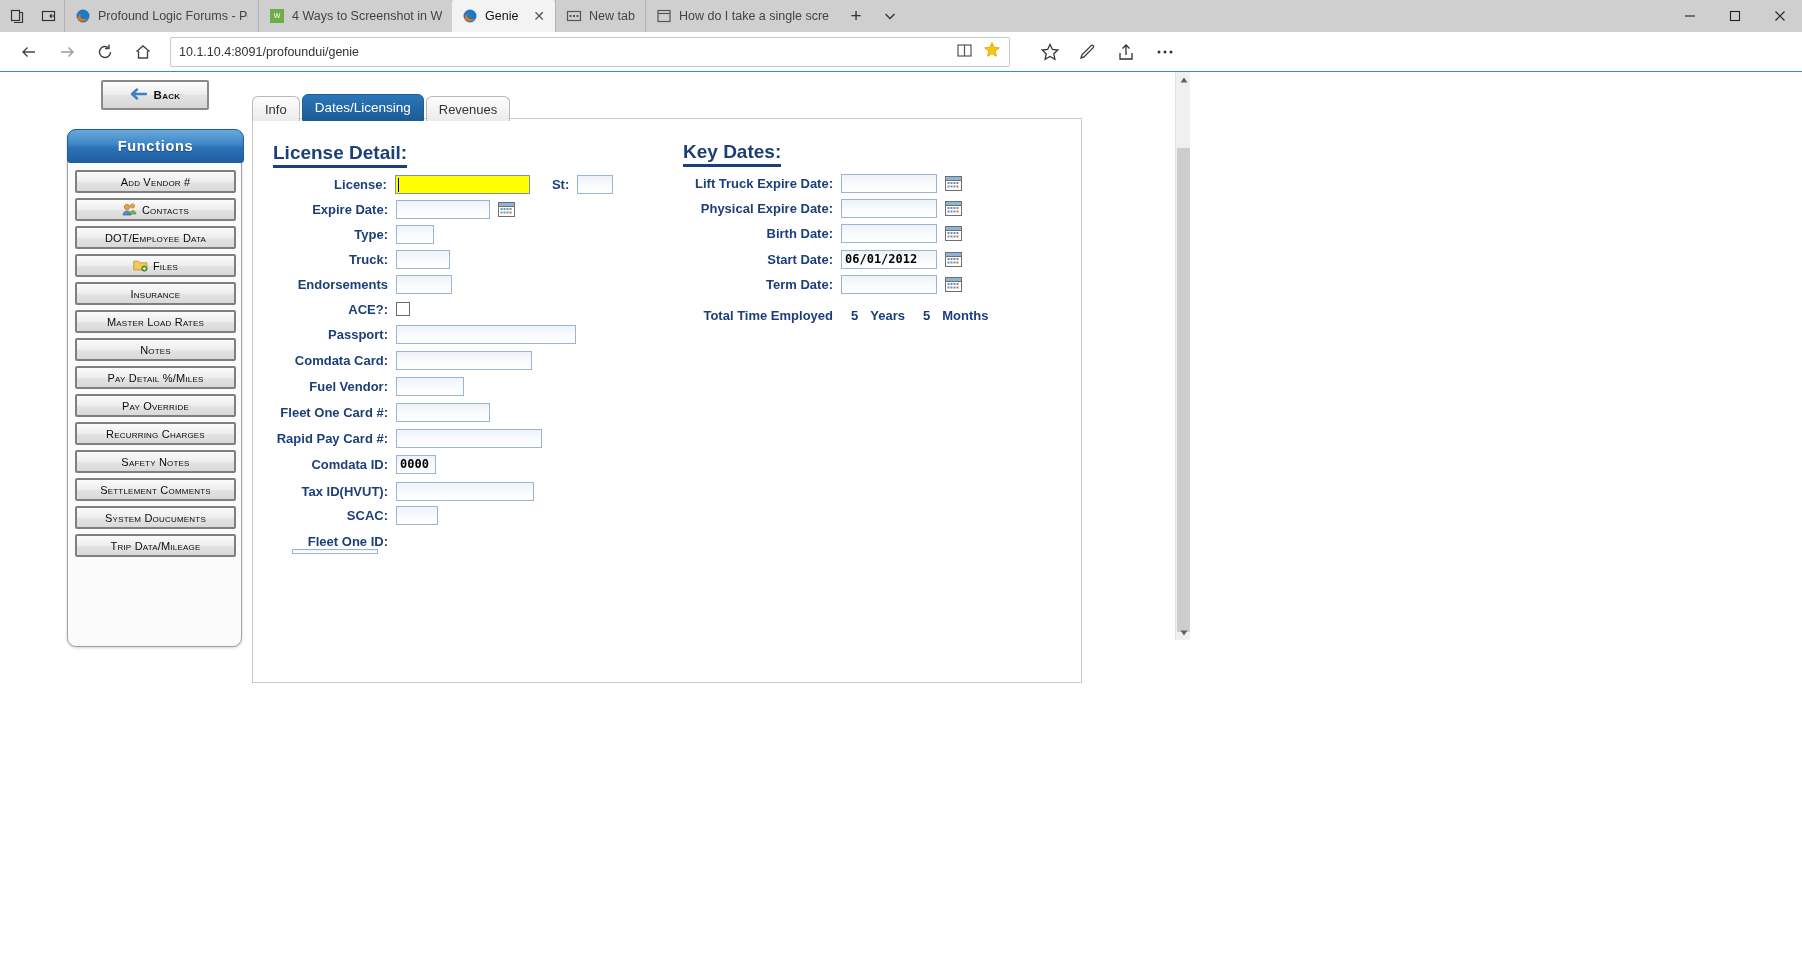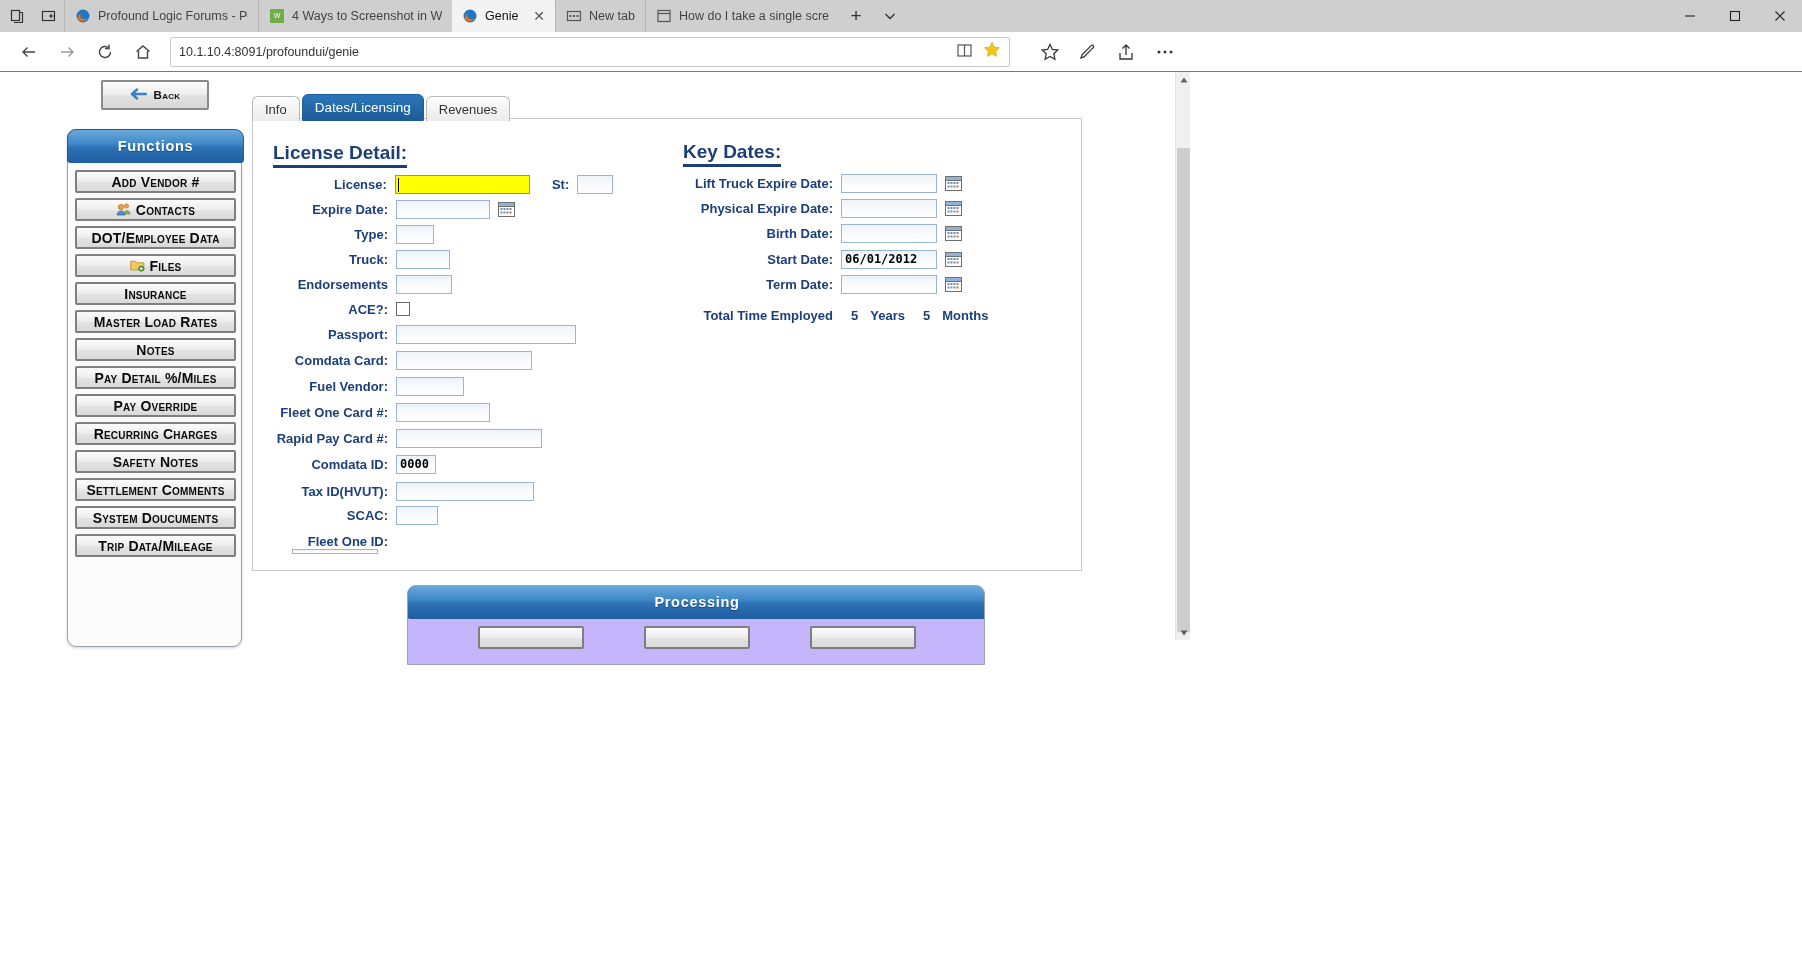--- a/index.html
+++ b/index.html
@@ -231,23 +231,23 @@
     width: 161px;
     height: 23px;
     margin-bottom: 5px;
     background: linear-gradient(to bottom, #fbfbfb 0%, #ededed 50%, #e4e4e4 52%, #d9d9d9 100%);
     border: 2px solid #7f7f7f;
     border-radius: 2px;
     display: flex;
     align-items: center;
     justify-content: center;
     gap: 5px;
-    font-size: 14px;
+    font-size: 11px;
     color: #0a0a0a;
-    font-weight: bold;
+    font-weight: normal;
     font-variant: small-caps;
     letter-spacing: .2px;
     white-space: nowrap;
   }
   .funcbtn .bicon { width: 15px; height: 13px; display:flex; align-items:center; }
 
   
   .tabsrow {
     position: absolute;
     left: 244px; top: 22px;
@@ -272,21 +272,21 @@
     border: 1px solid #1d5c96;
     color: #ffffff;
     height: 27px;
     font-size: 13.5px;
   }
 
   .formpanel {
     position: absolute;
     left: 244px; top: 46px;
     width: 830px;
-    height: 453px;
+    height: 565px;
     background: #ffffff;
     border: 1px solid #c9c9c9;
     z-index: 2;
   }
 
   .sect-title {
     position: absolute;
     font-size: 19px;
     font-weight: bold;
     color: #1c3f7a;

